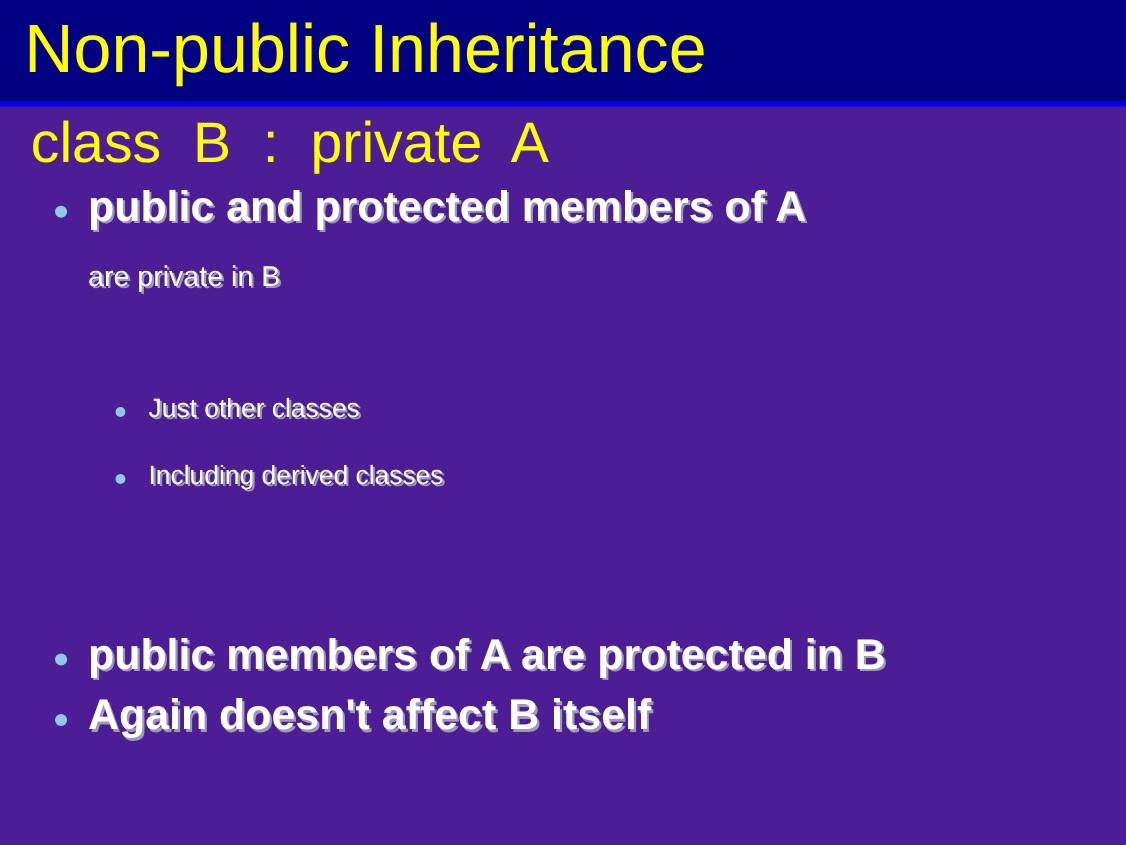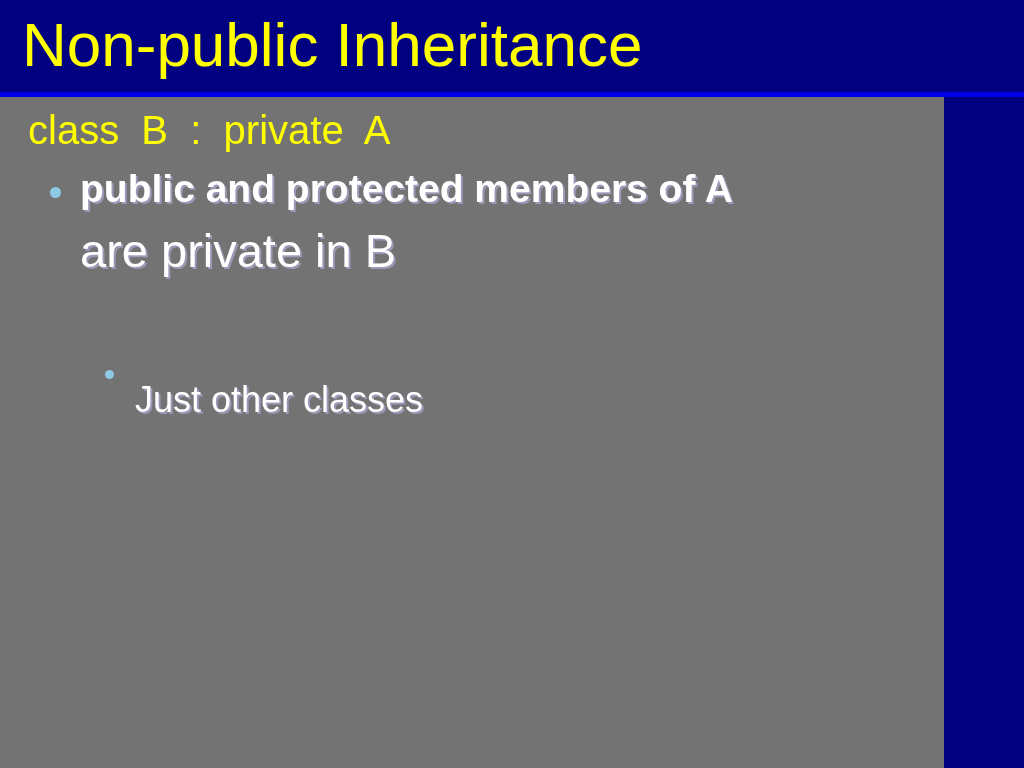--- a/index.html
+++ b/index.html
@@ -9,23 +9,23 @@
   }
   body {
     width: 1024px;
     height: 768px;
     background: #000080;
     font-family: "Liberation Sans", sans-serif;
     overflow: hidden;
   }
   .slide {
     position: relative;
-    width: 944px;
+    width: 1024px;
     height: 768px;
-    background: #737373;
+    background: #4c1d95;
   }
 
   
   .title-band {
     position: absolute;
     left: 0;
     top: 0;
     width: 1024px;
     height: 92px;
     background: #000080;
@@ -54,21 +54,21 @@
     position: absolute;
     left: 0;
     top: 97px;
     width: 1024px;
     height: 671px;
   }
 
   .code-head {
     position: absolute;
     left: 28px;
-    font-size: 40px;
+    font-size: 52px;
     line-height: 48px;
     color: #ffff00;
     white-space: pre;
   }
   .code-head.h1 { top: 9px; }
   .code-head.h2 { top: 412px; }
 
   .bullet-row {
     position: absolute;
     white-space: nowrap;
@@ -99,41 +99,40 @@
     font-size: 39px;
     line-height: 48px;
     font-weight: bold;
   }
 
   
   .cont1 {
     position: absolute;
     left: 80px;
     color: #ffffff;
-    font-size: 47px;
+    font-size: 26px;
     line-height: 48px;
     white-space: nowrap;
     text-shadow: 2px 2px 0 #9a9ab8;
   }
 
   
   .lvl2 {
     left: 105px;
   }
   .lvl2 .dot {
     width: 9px;
     height: 9px;
     left: 0px;
     top: 20px;
   }
   .lvl2 .txt {
     margin-left: 30px;
-    font-size: 36px;
+    font-size: 24px;
     line-height: 43px;
-    margin-top: 28px;
   }
 
   
   .row-a { top: 68px; }
   .row-b { top: 130px; }
   .row-c { top: 192px; }
   .row-d { top: 253px; }
   .row-e { top: 314px; }
   .row-f { top: 475px; }
   .row-g { top: 530px; }
@@ -158,18 +157,30 @@
       <span class="txt">public and protected members of A</span>
     </div>
     <div class="cont1 row-b">are private in B</div>
 
 
     <div class="bullet-row lvl2 row-d">
       <span class="dot"></span>
       <span class="txt">Just other classes</span>
     </div>
 
+    <div class="bullet-row lvl2 row-e">
+      <span class="dot"></span>
+      <span class="txt">Including derived classes</span>
+    </div>
 
 
+    <div class="bullet-row lvl1 row-f">
+      <span class="dot"></span>
+      <span class="txt">public members of A are protected in B</span>
+    </div>
 
+    <div class="bullet-row lvl1 row-g">
+      <span class="dot"></span>
+      <span class="txt">Again doesn't affect B itself</span>
+    </div>
 
   </div>
 </div>
 
 </body></html>

